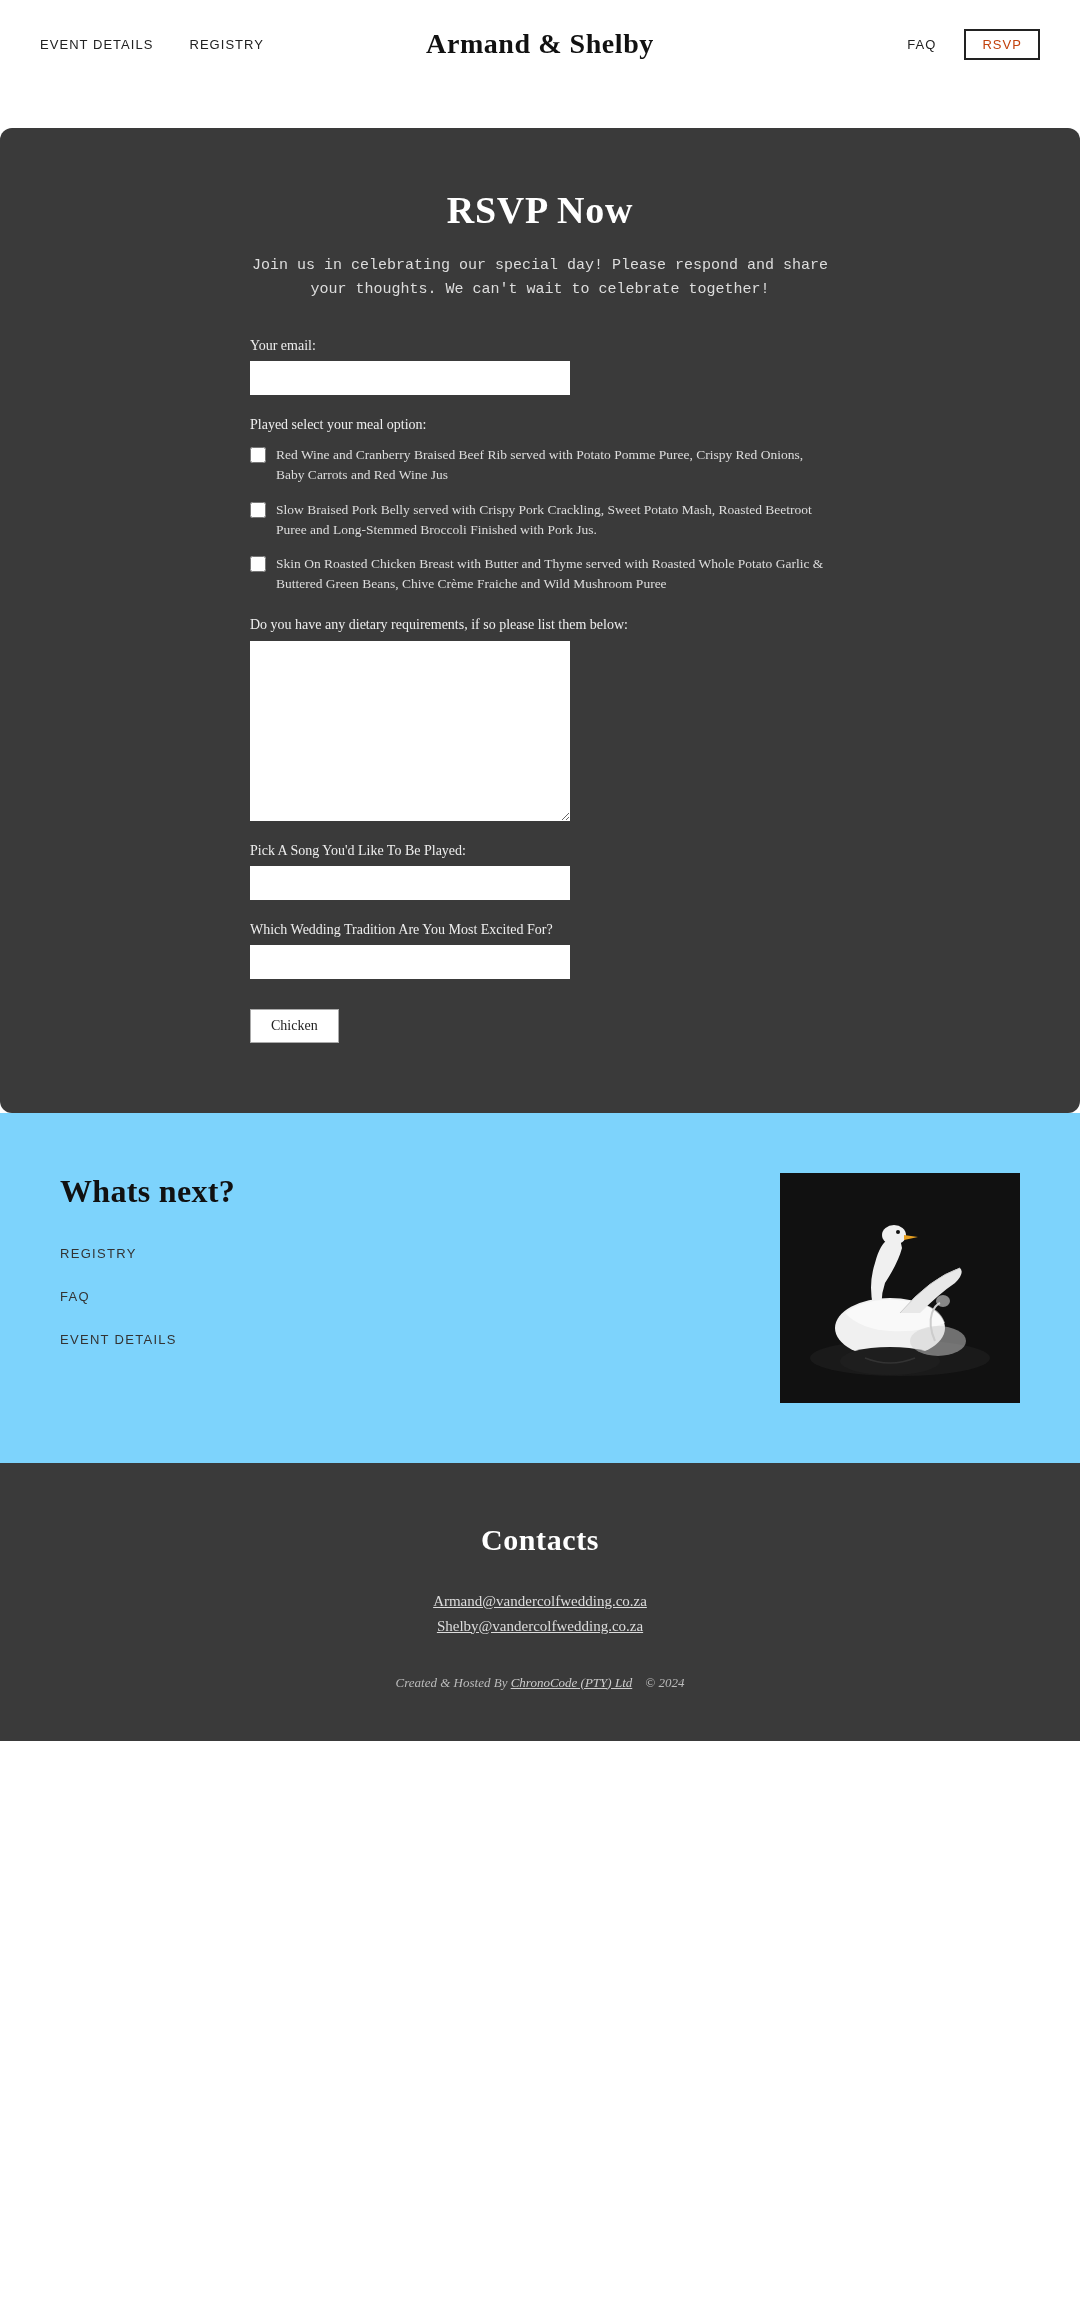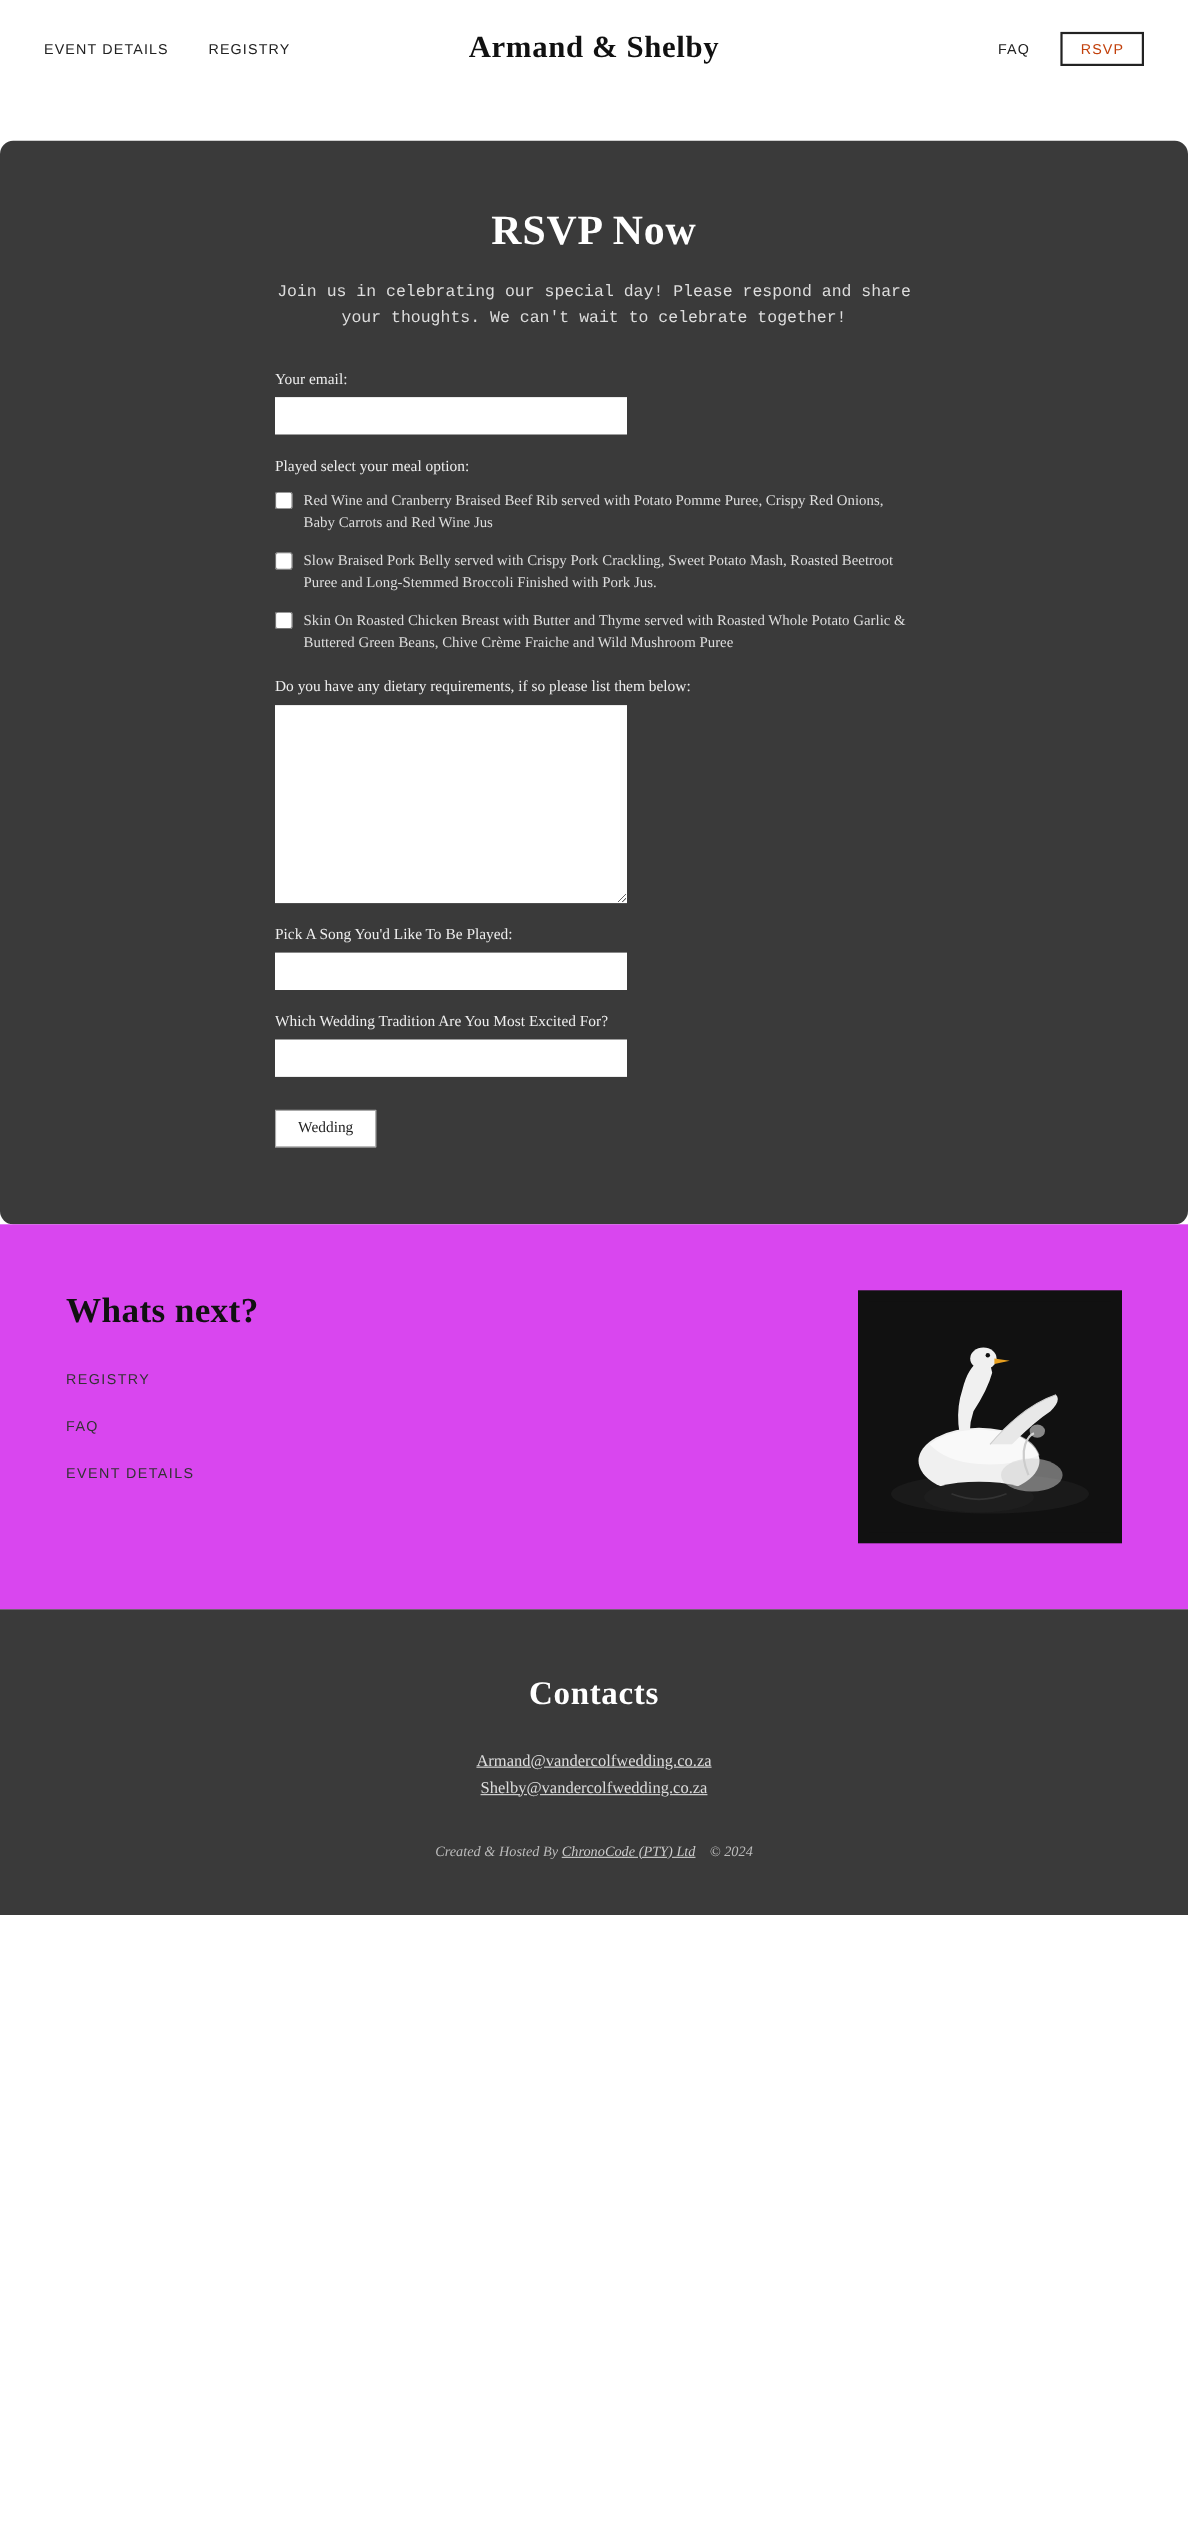--- a/index.html
+++ b/index.html
@@ -171,21 +171,21 @@
       border: 1px solid #aaa;
       padding: 8px 20px;
       font-size: 14px;
       cursor: pointer;
       margin-top: 8px;
       font-family: Georgia, serif;
     }
 
     
     .whats-next-section {
-      background: #d946ef;
+      background: #7dd3fc;
       padding: 60px 60px 60px 60px;
       display: flex;
       align-items: flex-start;
       justify-content: space-between;
       gap: 28px;
     }
     .whats-next-left {
       flex: 1;
     }
     .whats-next-left h2 {
@@ -322,21 +322,21 @@
       <input class="form-input" type="text" style="">
     </div>
 
     
     <div class="form-group">
       <label class="form-label">Which Wedding Tradition Are You Most Excited For?</label>
       <input class="form-input" type="text" style="">
     </div>
 
     
-    <button class="submit-btn">Wedding</button>
+    <button class="submit-btn">Chicken</button>
   </div>
 </section>
 
 <section class="whats-next-section">
   <div class="whats-next-left">
     <h2>Whats next?</h2>
     <a class="whats-next-link">Registry</a>
     <a class="whats-next-link">FAQ</a>
     <a class="whats-next-link">Event Details</a>
   </div>

